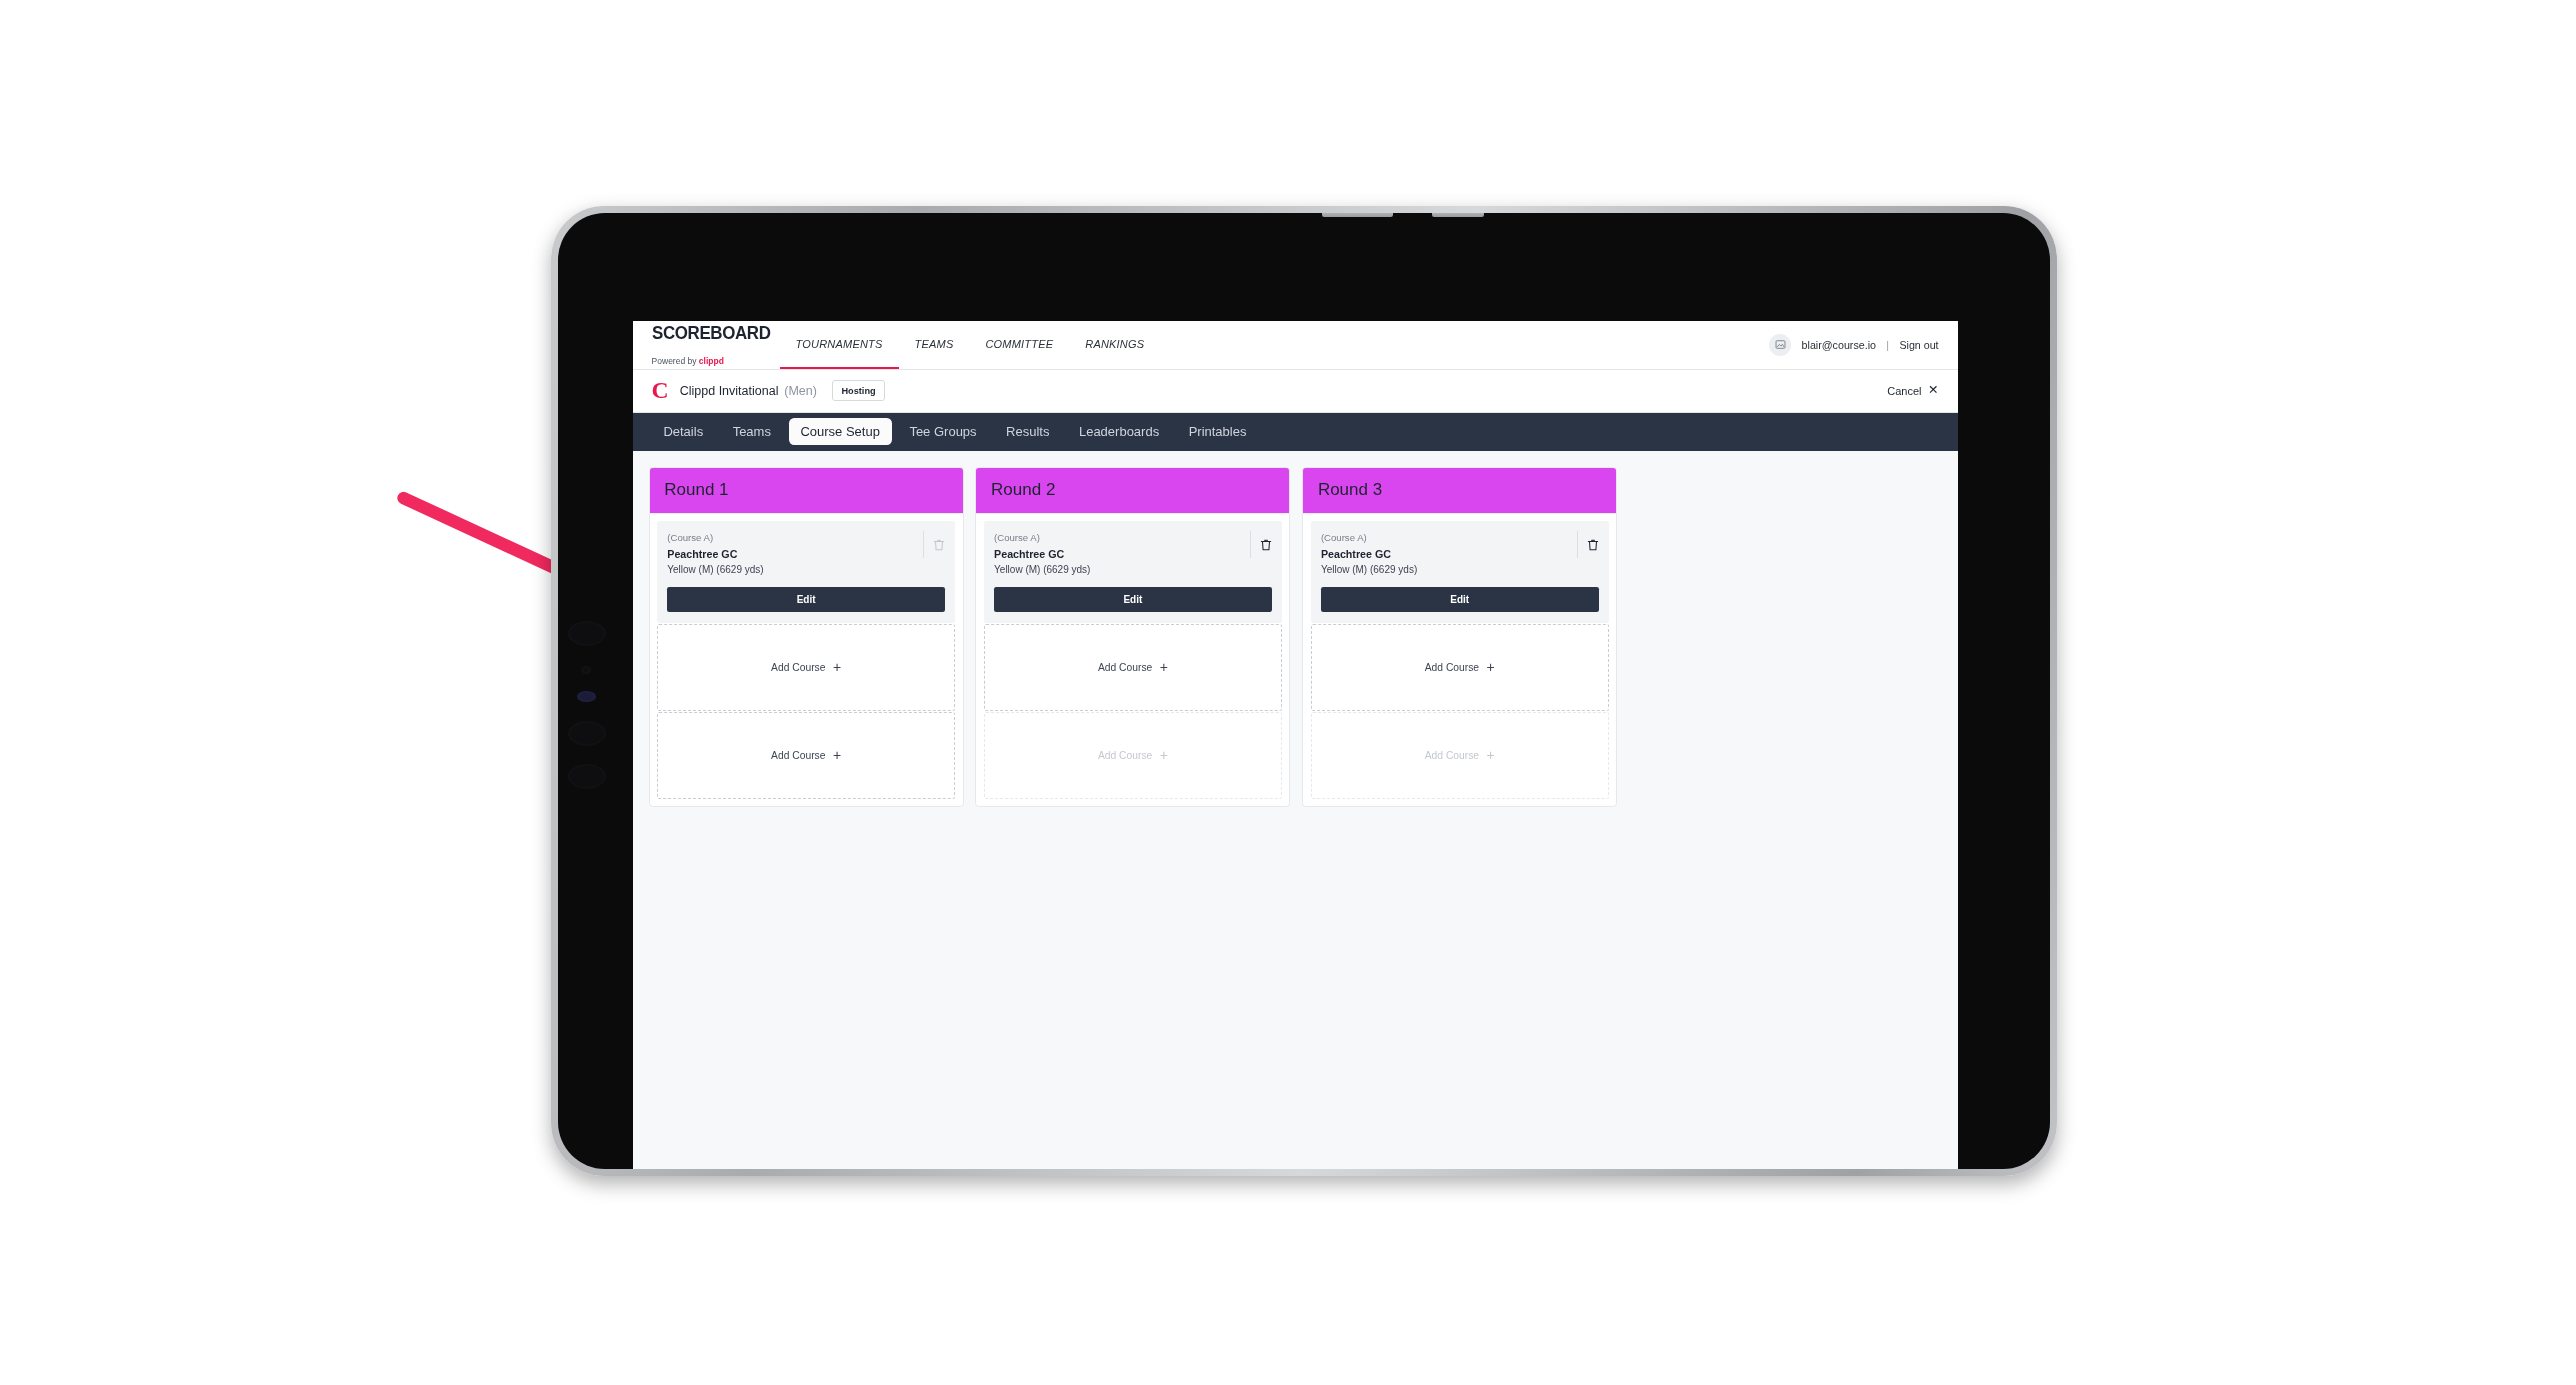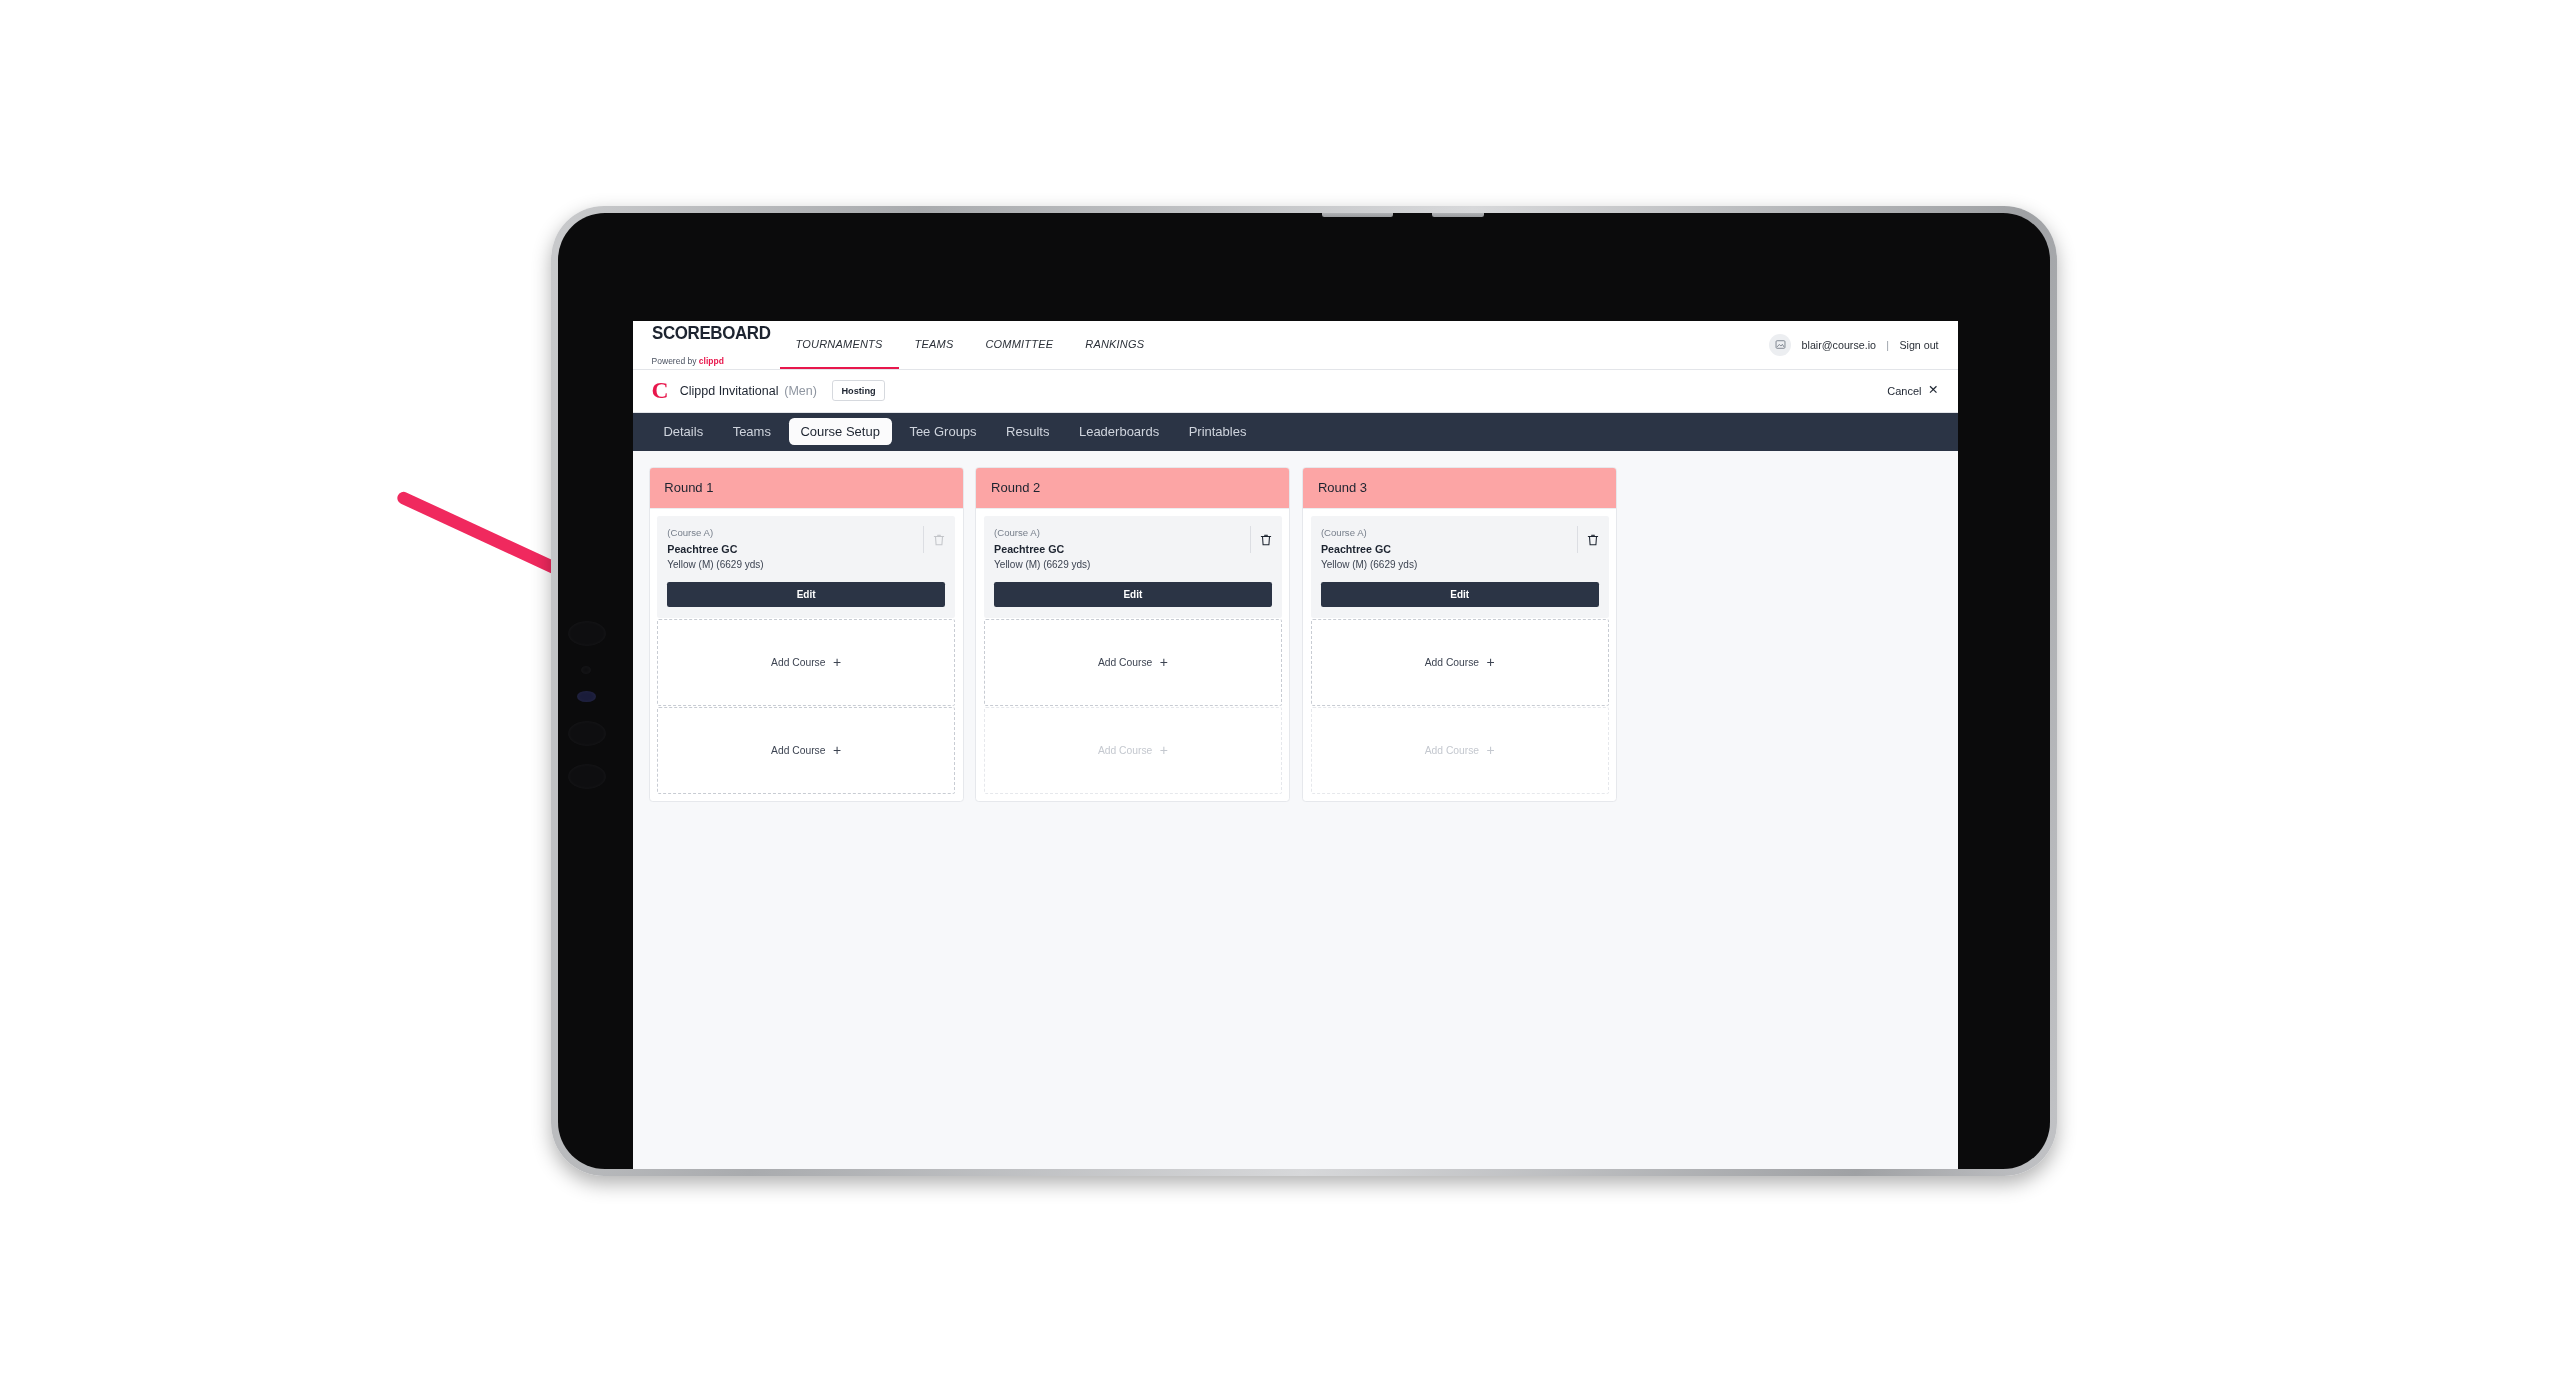--- a/index.html
+++ b/index.html
@@ -186,24 +186,24 @@
   .round-col {
     width: 315px;
     background: #ffffff;
     border: 0.7px solid #e6e8ec;
     border-radius: 3.7px;
     overflow: hidden;
     flex: 0 0 auto;
   }
   .round-head {
     padding: 12.5px 14.7px;
-    font-size: 13px;
+    font-size: 17px;
     color: #1d2430;
     border-bottom: 0.7px solid #eceef1;
-    background: #fca5a5;
+    background: #d946ef;
   }
   .round-body { padding: 7.4px; display: flex; flex-direction: column; gap: 1px; }
 
   .course-card {
     background: #f3f4f6;
     border-radius: 2.2px;
     padding: 10.3px 10.3px 10.3px 10.3px;
     position: relative;
   }
   .course-label { font-size: 9.6px; color: #777f8b; line-height: 1.5; }

